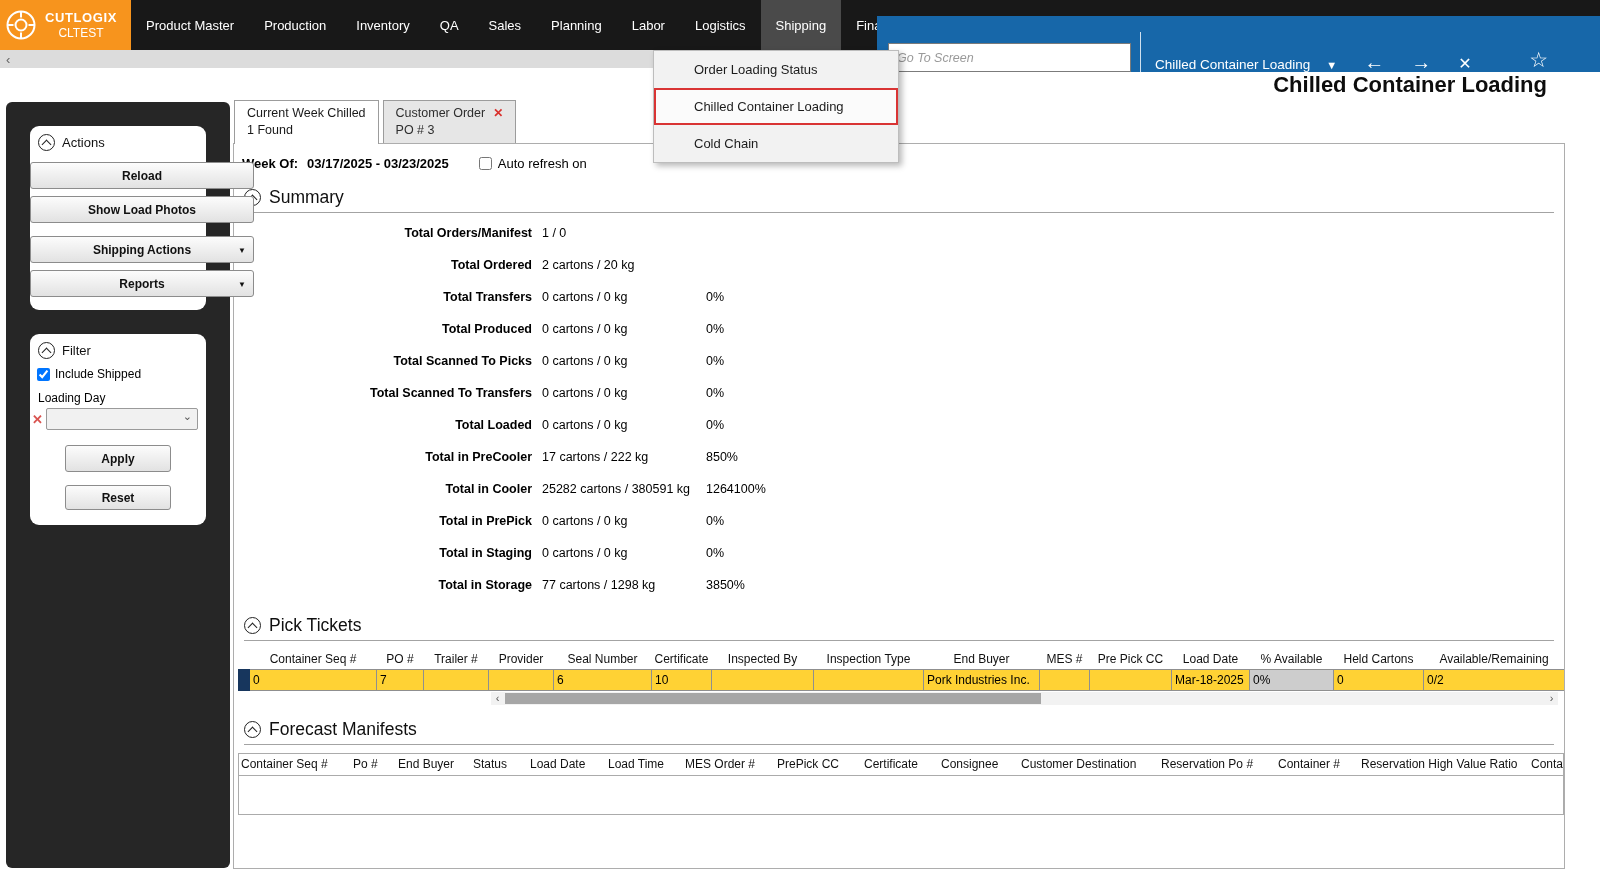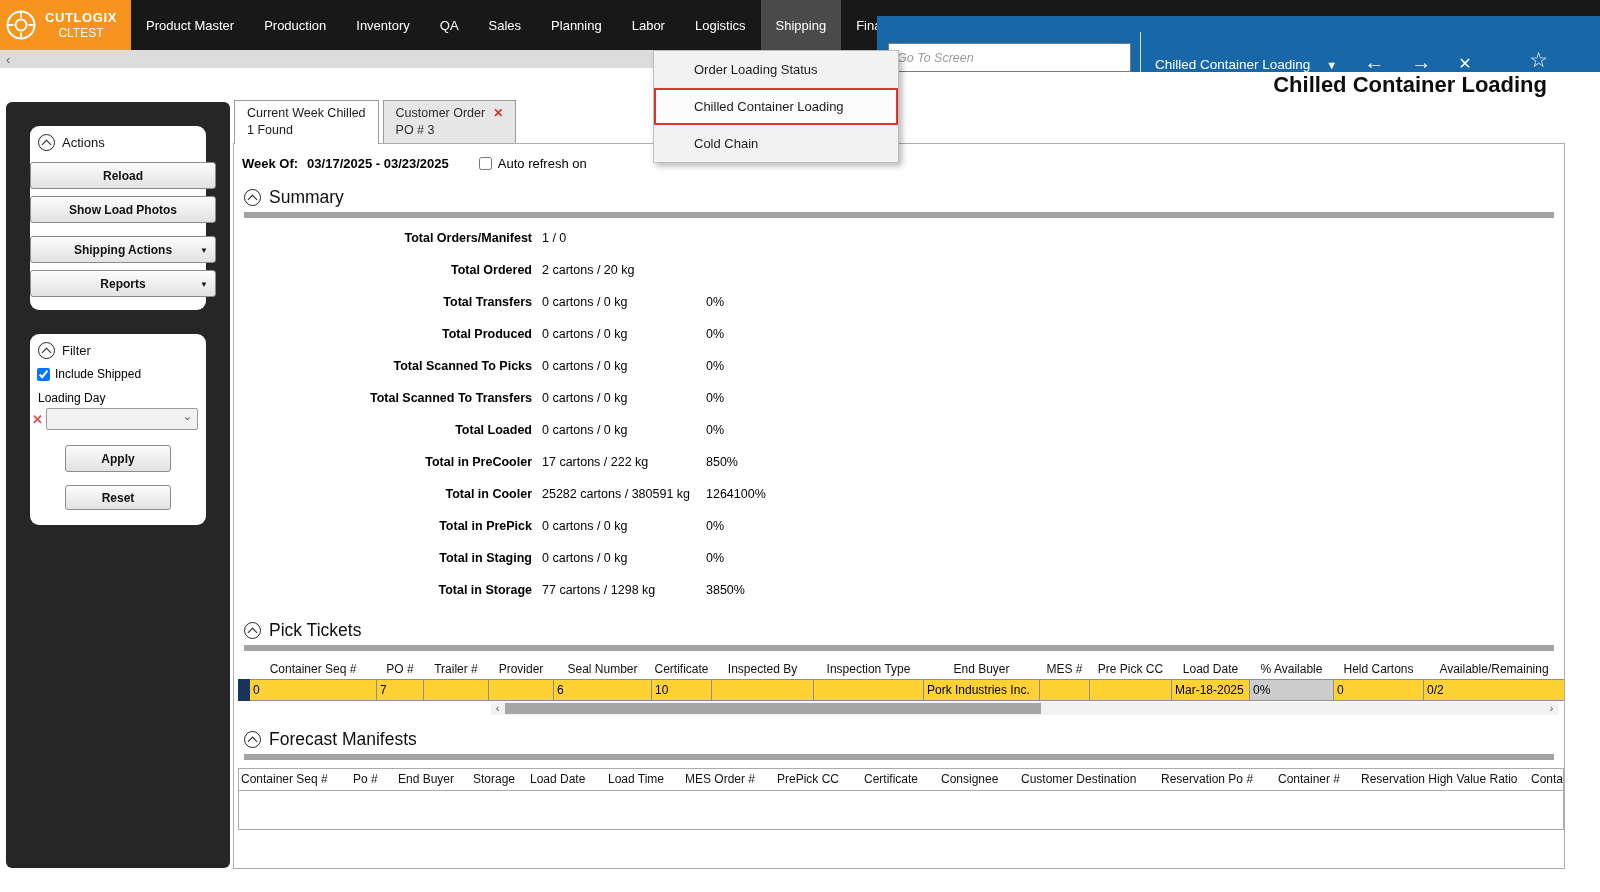--- a/index.html
+++ b/index.html
@@ -35,21 +35,21 @@
   .menu { position:absolute; left:653px; top:50px; width:246px; background:#f2f2f2; border:1px solid #bdbdbd; box-shadow:3px 3px 6px rgba(0,0,0,.28); z-index:30; }
   .menu-item { font-size:13px; color:#1c1c1c; padding:11px 8px 11px 40px; cursor:pointer; }
   .menu-item.highlighted { border:2px solid var(--highlight-red,#d93434); background:#fbfbfb; padding:9px 6px 9px 38px; }
 
   
   .sidebar { position:absolute; left:6px; top:102px; width:224px; height:766px; background:#262626; border-radius:6px; z-index:5; }
   .panel { background:#fff; border-radius:9px; margin:24px; }
   .panel-header { display:flex; align-items:center; gap:7px; padding:8px 8px 4px 8px; font-size:13px; color:#111; }
   .collapse-circle { width:17px; height:17px; border:1.6px solid #222; border-radius:50%; position:relative; flex:0 0 auto; cursor:pointer; }
   .collapse-circle::after { content:""; position:absolute; left:4px; top:6px; width:6px; height:6px; border-left:1.6px solid #222; border-top:1.6px solid #222; transform:rotate(45deg); }
-  .btn { display:block; width:186px; margin:7px auto 0; height:27px; background:linear-gradient(#fcfcfc,#e2e2e2); border:1px solid #8c8c8c; border-radius:3px; font-size:12px; font-weight:700; color:#111; font-family:inherit; position:relative; cursor:pointer; }
+  .btn { display:block; width:224px; margin:7px auto 0; height:27px; background:linear-gradient(#fcfcfc,#e2e2e2); border:1px solid #8c8c8c; border-radius:3px; font-size:12px; font-weight:700; color:#111; font-family:inherit; position:relative; cursor:pointer; }
   .btn .dd-caret { position:absolute; right:7px; top:50%; transform:translateY(-50%); font-size:8px; }
   .btn.gap { margin-top:13px; }
   .actions-panel { padding-bottom:13px; }
   .filter-panel { padding-bottom:15px; }
   .chk-row { display:flex; align-items:center; gap:5px; margin:4px 0 0 7px; font-size:12px; cursor:pointer; }
   .chk-row input { width:13px; height:13px; }
   .loading-day { margin:10px 0 3px 8px; font-size:12px; }
   .combo-row { display:flex; align-items:center; margin:0 8px 0 2px; gap:3px; }
   .red-x { color:#d9534f; font-size:13px; font-weight:700; cursor:pointer; }
   .combo { flex:1; height:22px; border:1px solid #9a9a9a; background:#f1f1f1; border-radius:2px; position:relative; cursor:pointer; }
@@ -67,21 +67,21 @@
   .tab-close { color:#d9302c; font-weight:700; margin-left:8px; font-size:12px; cursor:pointer; }
 
   .content { position:absolute; left:233px; top:143px; width:1332px; height:726px; border:1px solid #adadad; background:#fff; z-index:4; overflow:hidden; }
 
   .week-row { display:flex; align-items:center; margin:9px 0 0 8px; font-size:13px; height:20px; }
   .week-label { font-weight:700; }
   .week-value { font-weight:700; margin-left:9px; }
   .auto-refresh { display:flex; align-items:center; gap:6px; margin-left:30px; font-weight:400; cursor:pointer; }
   .auto-refresh input { width:13px; height:13px; }
 
-  .section-heading { display:flex; align-items:center; gap:8px; margin:14px 10px 0 10px; padding-bottom:4px; border-bottom:6px solid #a3a3a3; }
+  .section-heading { display:flex; align-items:center; gap:8px; margin:14px 10px 0 10px; padding-bottom:4px; border-bottom:1px solid #a3a3a3; }
   .section-title { font-size:17.5px; color:#0f0f0f; }
 
   .summary-rows { margin-top:4px; }
   .summary-row { display:grid; grid-template-columns:298px 168px auto; align-items:center; height:32px; font-size:12.5px; color:#000; }
   .summary-row .lbl { font-weight:700; text-align:right; }
   .summary-row .val { padding-left:10px; }
   .summary-row .pct { padding-left:6px; }
 
   .grid-table { margin:8px 4px 0; border-collapse:collapse; table-layout:fixed; width:1326px; font-size:12px; }
   .grid-table th { font-weight:400; height:20px; text-align:center; white-space:nowrap; overflow:hidden; color:#111; }
@@ -377,21 +377,21 @@
           <col style="width:117px">
           <col style="width:83px">
           <col style="width:170px">
           <col style="width:150px">
       </colgroup>
       <thead>
         <tr>
           <th>Container Seq #</th>
           <th>Po #</th>
           <th>End Buyer</th>
-          <th>Storage</th>
+          <th>Status</th>
           <th>Load Date</th>
           <th>Load Time</th>
           <th>MES Order #</th>
           <th>PrePick CC</th>
           <th>Certificate</th>
           <th>Consignee</th>
           <th>Customer Destination</th>
           <th>Reservation Po #</th>
           <th>Container #</th>
           <th>Reservation High Value Ratio</th>

